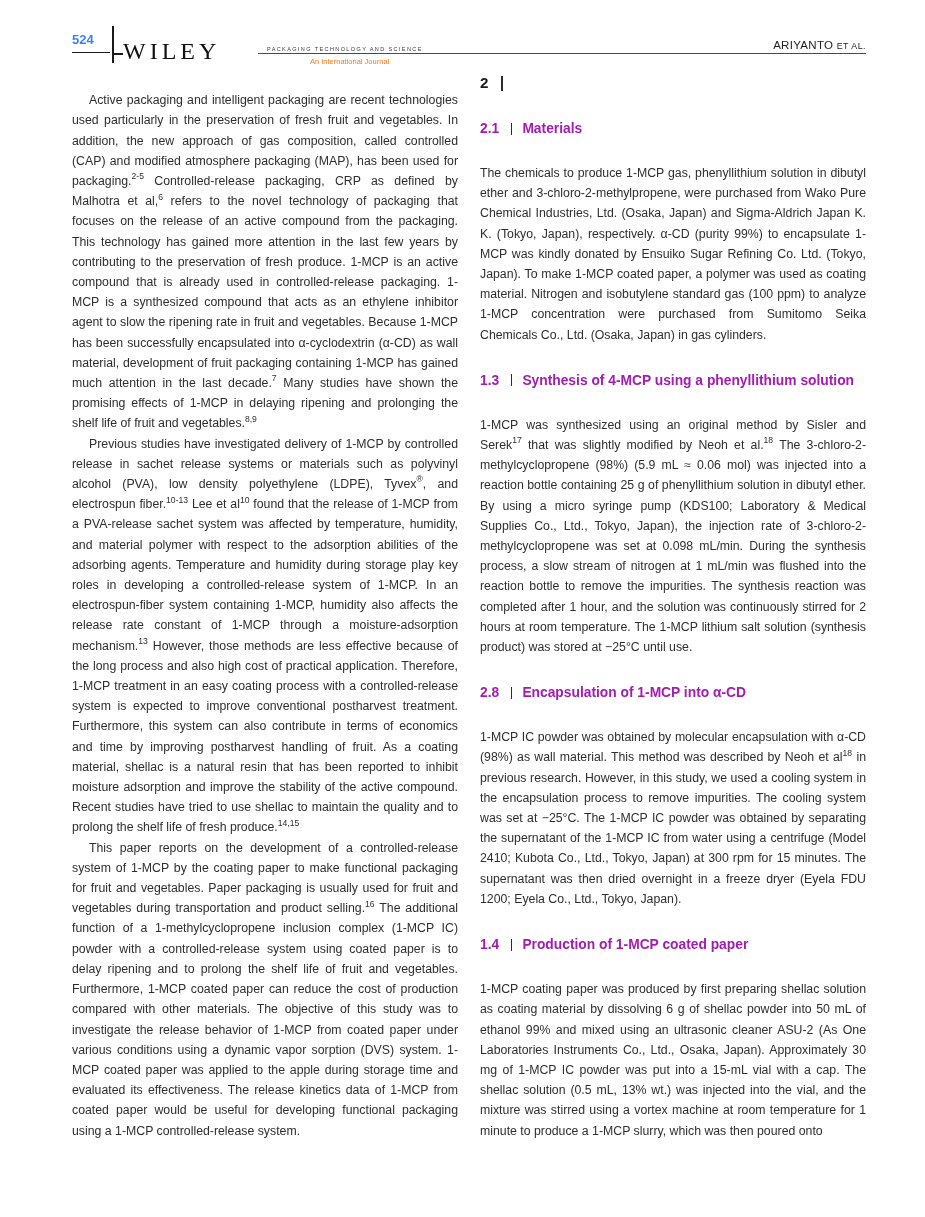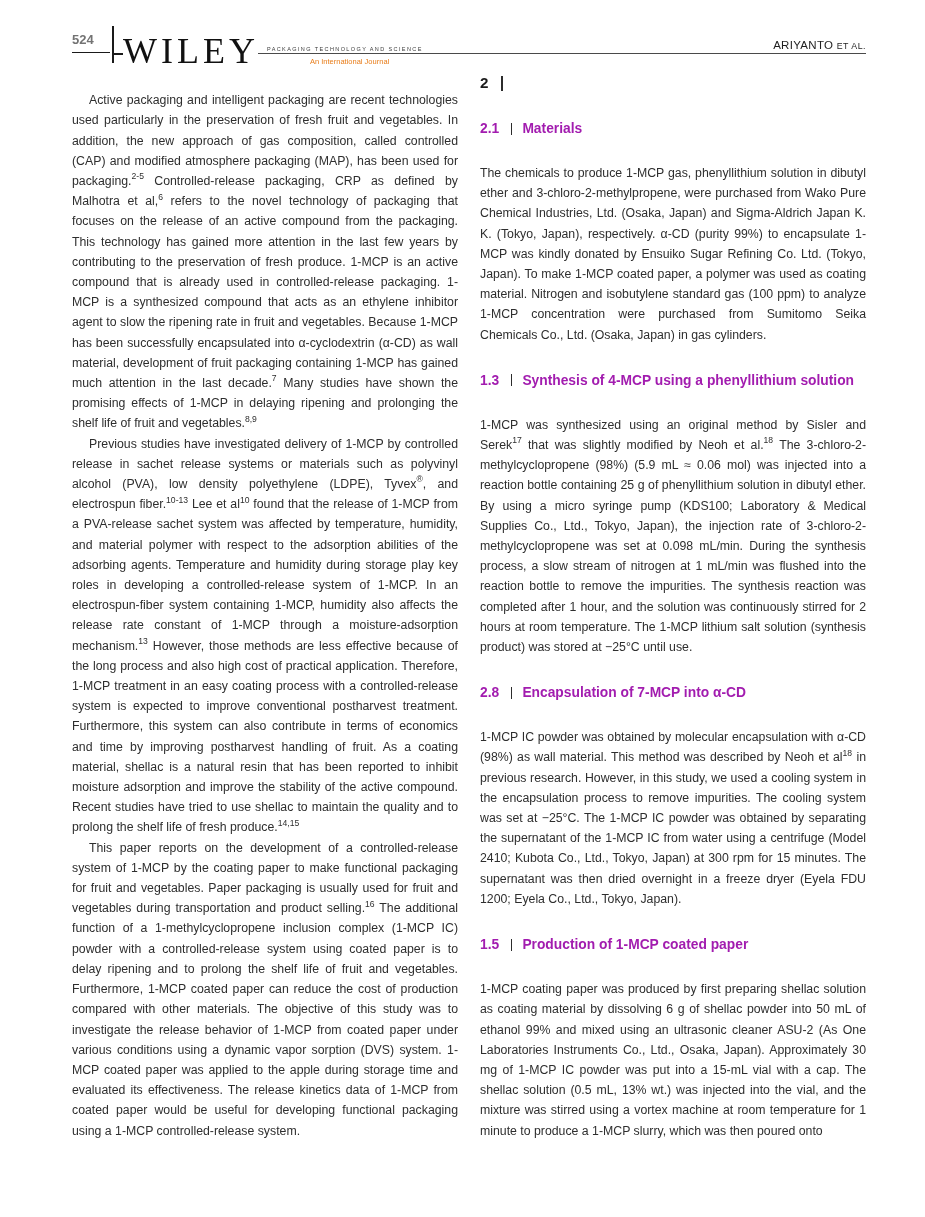--- a/index.html
+++ b/index.html
@@ -8,30 +8,30 @@
     font-family:"Liberation Sans", sans-serif;
     color:#2e2e2e;
     -webkit-font-smoothing:antialiased;
   }
   .page { padding:26px 59px 0 72px; position:relative; }
 
   
   .header { position:relative; height:46px; }
   .page-num {
     position:absolute; left:0; top:6px;
-    font-size:13px; font-weight:700; color:#737373;
+    font-size:13px; font-weight:700; color:#3b82f6;
     width:38px; padding-bottom:5px;
     border-bottom:1.6px solid #1a1a1a;
   }
   .vbar { position:absolute; left:40px; top:0; width:1.5px; height:37px; background:#1a1a1a; }
   .dash { position:absolute; left:41px; top:27px; width:10px; height:1.6px; background:#1a1a1a; }
   .wiley {
-    position:absolute; left:51px; top:4px;
+    position:absolute; left:51px; top:12px;
     font-family:"Liberation Serif", serif;
-    font-size:36px; font-weight:500; letter-spacing:4px; color:#111;
+    font-size:24px; font-weight:500; letter-spacing:4px; color:#111;
   }
   .rule { position:absolute; left:186px; right:0; top:27px; height:1.3px; background:#4a4a4a; }
   .jname {
     position:absolute; left:192px; top:20px;
     font-size:5.5px; letter-spacing:1.4px; color:#3a3a3a;
     background:#fff; padding:0 3px; white-space:nowrap;
   }
   .jsub {
     position:absolute; left:238px; top:31px;
     font-size:7.5px; white-space:nowrap;
@@ -103,24 +103,24 @@
         <span>2.1</span><span class="divider divider-sm"></span><span>Materials</span>
       </h3>
       <p class="para"><span>The chemicals to produce 1-MCP gas, phenyllithium solution in dibutyl ether and 3-chloro-2-methylpropene, were purchased from Wako Pure Chemical Industries, Ltd. (Osaka, Japan) and Sigma-Aldrich Japan K. K. (Tokyo, Japan), respectively. α-CD (purity 99%) to encapsulate 1-MCP was kindly donated by Ensuiko Sugar Refining Co. Ltd. (Tokyo, Japan). To make 1-MCP coated paper, a polymer was used as coating material. Nitrogen and isobutylene standard gas (100 ppm) to analyze 1-MCP concentration were purchased from Sumitomo Seika Chemicals Co., Ltd. (Osaka, Japan) in gas cylinders.</span></p>
 
       <h3 class="sub">
         <span>1.3</span><span class="divider divider-sm"></span><span>Synthesis of 4-MCP using a phenyllithium solution</span>
       </h3>
       <p class="para"><span>1-MCP was synthesized using an original method by Sisler and Serek</span><sup>17</sup><span> that was slightly modified by Neoh et al.</span><sup>18</sup><span> The 3-chloro-2-methylcyclopropene (98%) (5.9 mL ≈ 0.06 mol) was injected into a reaction bottle containing 25 g of phenyllithium solution in dibutyl ether. By using a micro syringe pump (KDS100; Laboratory &amp; Medical Supplies Co., Ltd., Tokyo, Japan), the injection rate of 3-chloro-2-methylcyclopropene was set at 0.098 mL/min. During the synthesis process, a slow stream of nitrogen at 1 mL/min was flushed into the reaction bottle to remove the impurities. The synthesis reaction was completed after 1 hour, and the solution was continuously stirred for 2 hours at room temperature. The 1-MCP lithium salt solution (synthesis product) was stored at −25°C until use.</span></p>
 
       <h3 class="sub">
-        <span>2.8</span><span class="divider divider-sm"></span><span>Encapsulation of 7-MCP into α-CD</span>
+        <span>2.8</span><span class="divider divider-sm"></span><span>Encapsulation of 1-MCP into α-CD</span>
       </h3>
       <p class="para"><span>1-MCP IC powder was obtained by molecular encapsulation with α-CD (98%) as wall material. This method was described by Neoh et al</span><sup>18</sup><span> in previous research. However, in this study, we used a cooling system in the encapsulation process to remove impurities. The cooling system was set at −25°C. The 1-MCP IC powder was obtained by separating the supernatant of the 1-MCP IC from water using a centrifuge (Model 2410; Kubota Co., Ltd., Tokyo, Japan) at 300 rpm for 15 minutes. The supernatant was then dried overnight in a freeze dryer (Eyela FDU 1200; Eyela Co., Ltd., Tokyo, Japan).</span></p>
 
       <h3 class="sub">
-        <span>1.5</span><span class="divider divider-sm"></span><span>Production of 1-MCP coated paper</span>
+        <span>1.4</span><span class="divider divider-sm"></span><span>Production of 1-MCP coated paper</span>
       </h3>
       <p class="para"><span>1-MCP coating paper was produced by first preparing shellac solution as coating material by dissolving 6 g of shellac powder into 50 mL of ethanol 99% and mixed using an ultrasonic cleaner ASU-2 (As One Laboratories Instruments Co., Ltd., Osaka, Japan). Approximately 30 mg of 1-MCP IC powder was put into a 15-mL vial with a cap. The shellac solution (0.5 mL, 13% wt.) was injected into the vial, and the mixture was stirred using a vortex machine at room temperature for 1 minute to produce a 1-MCP slurry, which was then poured onto</span></p>
     </div>
 
   </div>
 </div>
 
 </body></html>

